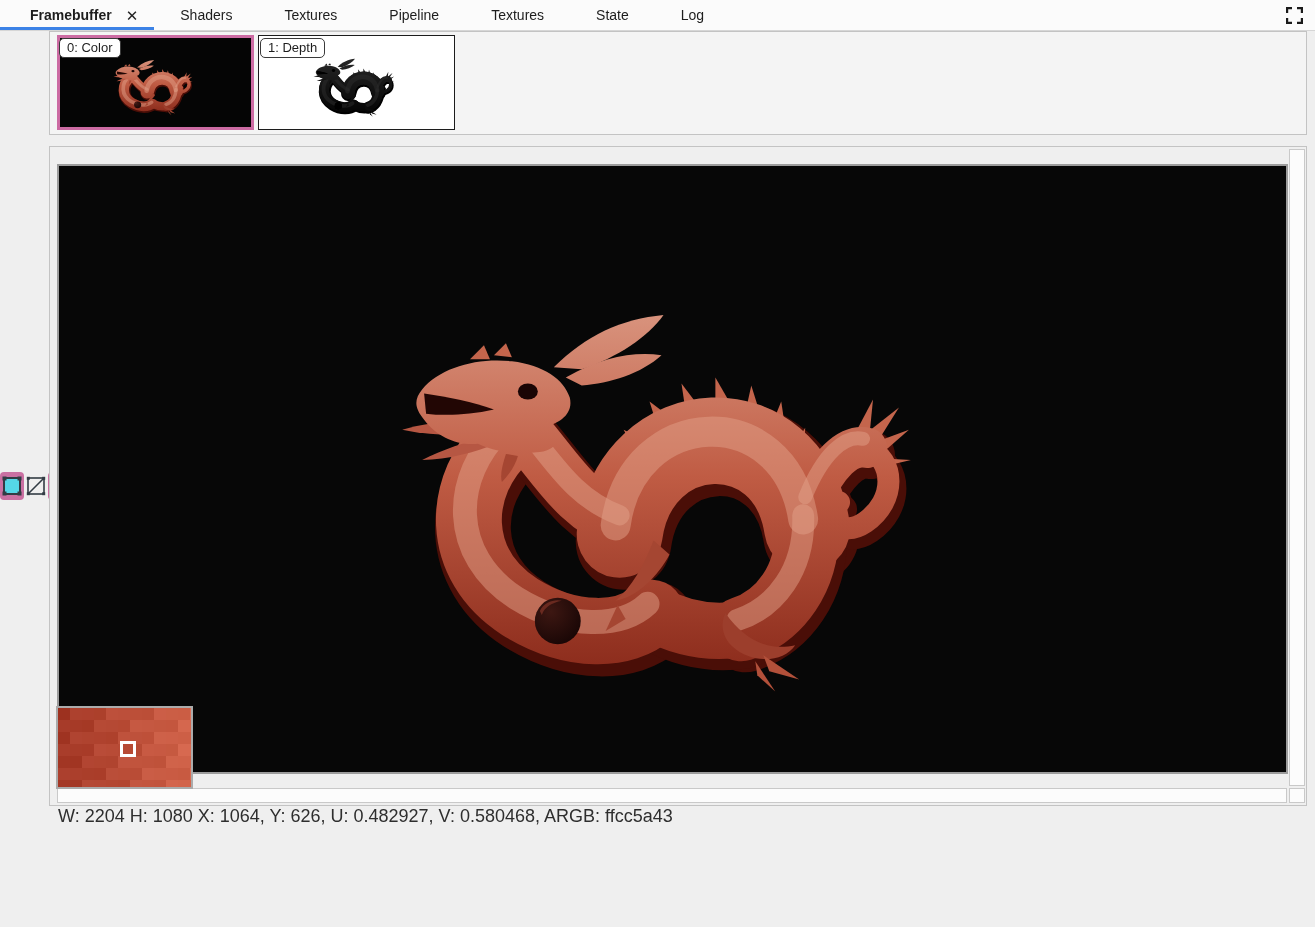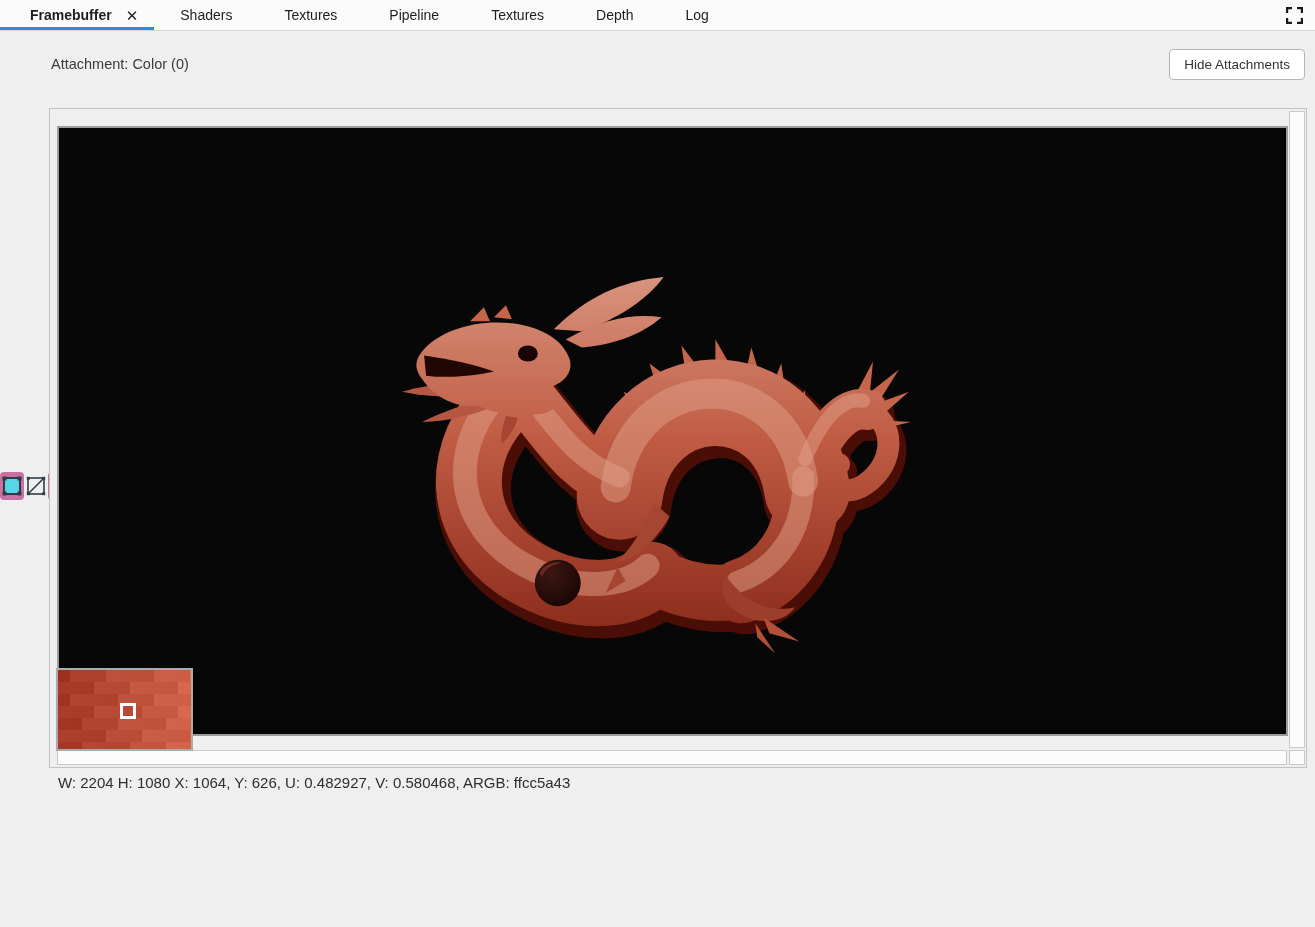--- a/index.html
+++ b/index.html
@@ -47,21 +47,21 @@
   .vscroll { position:absolute; top:2px; right:1px; width:16px; bottom:19px; background:#fcfcfc; border:1px solid #c9c9c9; }
   .hscroll { position:absolute; left:7px; right:19px; bottom:2px; height:15px; background:#fcfcfc; border:1px solid #c9c9c9; }
   .scroll-corner { position:absolute; right:1px; bottom:2px; width:16px; height:15px; background:#fcfcfc; border:1px solid #c9c9c9; }
 
   
   .magnifier { position:absolute; left:6px; top:559px; width:137px; height:83px; border:2px solid #ababab; overflow:hidden; z-index:5; background:#c0503a; }
   .mag-grid { display:grid; grid-template-columns:repeat(12,12px); grid-auto-rows:12px; }
   .mag-center { position:absolute; left:62px; top:33px; width:16px; height:16px; border:3px solid #ffffff; }
 
   
-  .statusbar { margin-top:6px; padding-left:9px; font-size:15px; color:#2e2e2e; }
+  .statusbar { padding-left:9px; font-size:18px; color:#2e2e2e; }
 </style>
 </head>
 <body>
 
 <div class="tabbar">
   <div class="tab active">
     <span>Framebuffer</span>
     <span class="close">✕</span>
   </div>
   <div class="tab">
@@ -70,21 +70,21 @@
   <div class="tab">
       <span>Textures</span>
     </div>
   <div class="tab">
       <span>Pipeline</span>
     </div>
   <div class="tab">
       <span>Textures</span>
     </div>
   <div class="tab">
-      <span>Depth</span>
+      <span>State</span>
     </div>
   <div class="tab">
       <span>Log</span>
     </div>
   <div class="fullscreen-btn">
     <svg width="17" height="17" viewBox="0 0 17 17">
       <path d="M1,6 V1 H6 M11,1 H16 V6 M16,11 V16 H11 M6,16 H1 V11" fill="none" stroke="#1a1a1a" stroke-width="2.4"></path>
     </svg>
   </div>
 </div>
@@ -203,24 +203,20 @@
     <div class="tbtn">
       <svg width="24" height="24" viewBox="0 0 24 24">
         <line x1="12" y1="3.5" x2="12" y2="13" stroke="#8a9094" stroke-width="2.2"></line>
         <polygon points="7.5,9.5 12,14.5 16.5,9.5 14.5,9.5 12,12.2 9.5,9.5" fill="#8a9094"></polygon>
         <path d="M4.5,12.5 V19.5 H19.5 V12.5" fill="none" stroke="#323c44" stroke-width="1.8"></path>
       </svg>
     </div>
   </div>
 
   <div class="main">
-    <div class="header-row">
-      <span class="attach-title">Attachment: Color (0)</span>
-      <button class="hide-btn">Hide Attachments</button>
-    </div>
 
     <svg width="0" height="0" style="position:absolute">
       <defs>
         <linearGradient id="gB" gradientUnits="userSpaceOnUse" x1="0" y1="150" x2="0" y2="500">
           <stop offset="0" stop-color="#d8927c"></stop>
           <stop offset="0.45" stop-color="#c05c44"></stop>
           <stop offset="1" stop-color="#8c2c1c"></stop>
         </linearGradient>
         <radialGradient id="gBall" cx="0.35" cy="0.3" r="0.9">
           <stop offset="0" stop-color="#3d1712"></stop>
@@ -290,20 +286,38 @@
           <polygon points="412,192 426,178 432,192" fill="#c4654c"></polygon>
           <polygon points="436,188 448,176 454,190" fill="#c4654c"></polygon>
 
           <path d="M496,200 C528,168 564,152 606,148 C590,170 560,190 524,202 Z" fill="url(#gB)"></path>
           <path d="M508,210 C544,190 576,184 604,188 C584,206 552,216 524,218 Z" fill="url(#gB)"></path>
           <path d="M448,286 C444,298 442,308 444,314 C452,306 458,296 460,288 Z" fill="#a54632"></path>
         </symbol>
       </defs>
     </svg>
 
+    <div class="strip">
+      <div class="thumb selected">
+        <div class="thumb-inner">
+          <svg class="art" viewBox="0 0 1230 602" preserveAspectRatio="none">
+              <use href="#dragon-art"></use>
+            </svg>
+        </div>
+        <span class="badge">0: Color</span>
+      </div>
+      <div class="thumb plain">
+        <div class="thumb-inner">
+          <svg class="art" viewBox="0 0 1230 602" preserveAspectRatio="none">
+              <use href="#dragon-art"></use>
+            </svg>
+        </div>
+        <span class="badge">1: Depth</span>
+      </div>
+    </div>
 
     <div class="viewer-wrap">
       <div class="image-frame">
         <svg viewBox="0 0 1230 602" preserveAspectRatio="none">
             <use href="#dragon-art"></use>
           </svg>
       </div>
       <div class="vscroll"></div>
       <div class="hscroll"></div>
       <div class="scroll-corner"></div>

